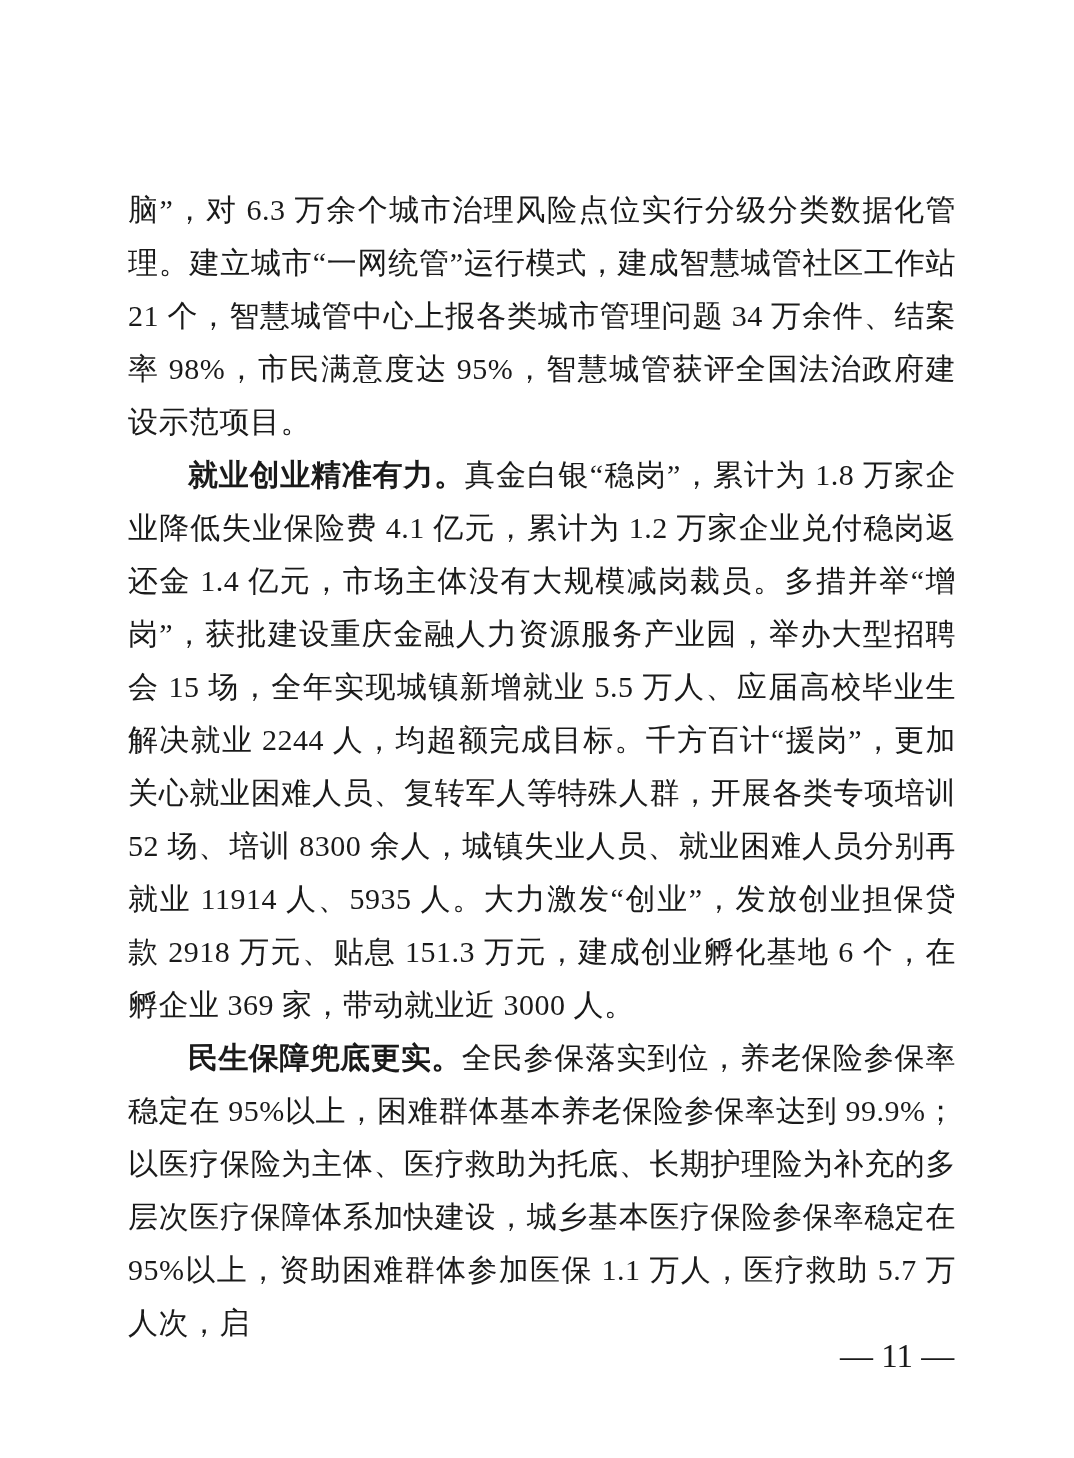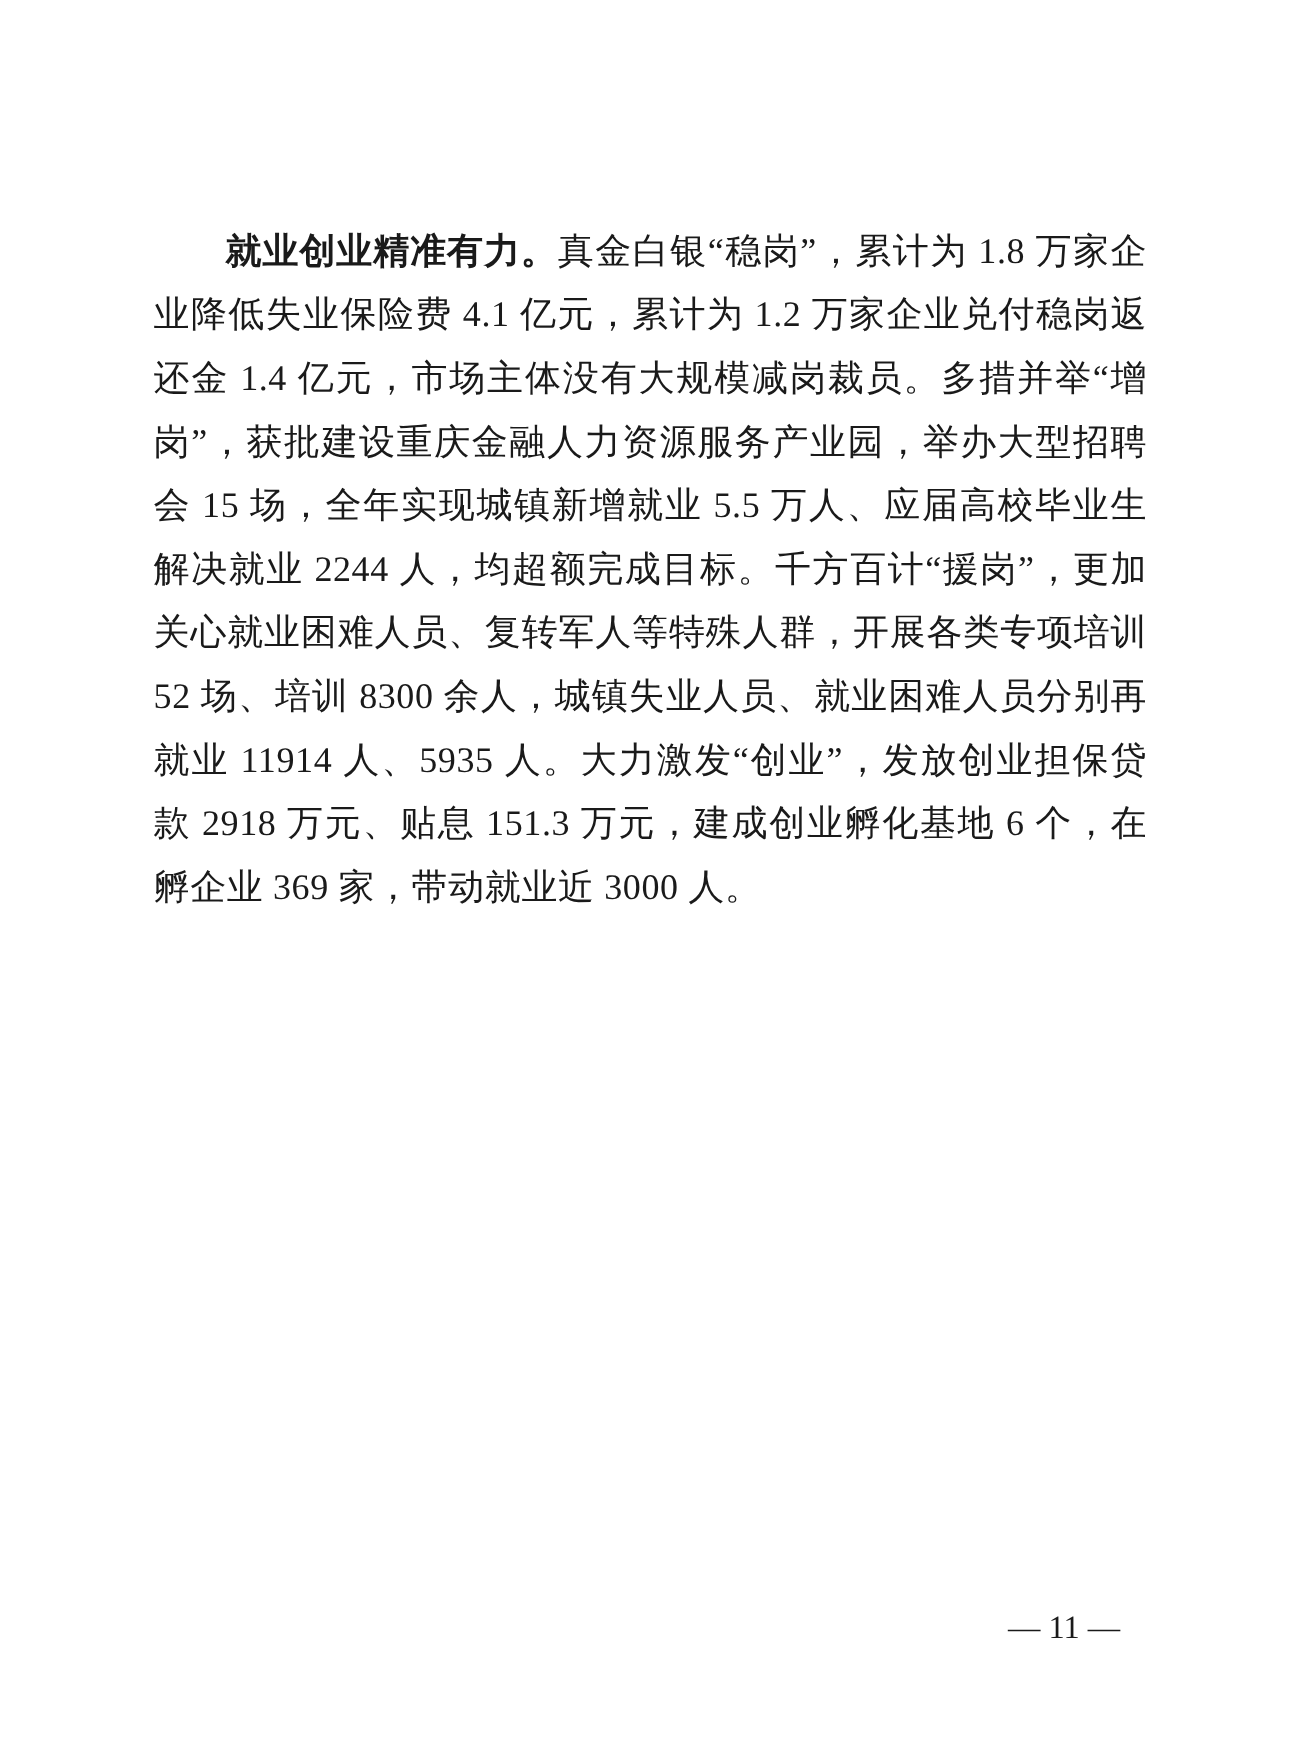--- a/index.html
+++ b/index.html
@@ -41,32 +41,34 @@
   }
   .para-lead {
     font-weight: 700;
     font-family: "Liberation Sans", "DejaVu Sans", sans-serif;
     letter-spacing: 0;
   }
   .page-footer {
     position: absolute;
     left: 840px;
     top: 1340px;
-    font-size: 27px;
+    font-size: 33px;
     line-height: 32px;
     font-family: "Liberation Serif", "DejaVu Serif", serif;
     color: #1a1a1a;
     white-space: nowrap;
   }
 </style>
 </head>
 <body>
 
 <div class="page-content">
 
+  <p class="no-indent"><span>脑”，对 6.3 万余个城市治理风险点位实行分级分类数据化管理。建立城市“一网统管”运行模式，建成智慧城管社区工作站 21 个，智慧城管中心上报各类城市管理问题 34 万余件、结案率 98%，市民满意度达 95%，智慧城管获评全国法治政府建设示范项目。</span></p>
 
 
   <p class="para-indent"><span class="para-lead">就业创业精准有力。</span><span>真金白银“稳岗”，累计为 1.8 万家企业降低失业保险费 4.1 亿元，累计为 1.2 万家企业兑付稳岗返还金 1.4 亿元，市场主体没有大规模减岗裁员。多措并举“增岗”，获批建设重庆金融人力资源服务产业园，举办大型招聘会 15 场，全年实现城镇新增就业 5.5 万人、应届高校毕业生解决就业 2244 人，均超额完成目标。千方百计“援岗”，更加关心就业困难人员、复转军人等特殊人群，开展各类专项培训 52 场、培训 8300 余人，城镇失业人员、就业困难人员分别再就业 11914 人、5935 人。大力激发“创业”，发放创业担保贷款 2918 万元、贴息 151.3 万元，建成创业孵化基地 6 个，在孵企业 369 家，带动就业近 3000 人。</span></p>
 
+  <p class="para-indent"><span class="para-lead">民生保障兜底更实。</span><span>全民参保落实到位，养老保险参保率稳定在 95%以上，困难群体基本养老保险参保率达到 99.9%；以医疗保险为主体、医疗救助为托底、长期护理险为补充的多层次医疗保障体系加快建设，城乡基本医疗保险参保率稳定在 95%以上，资助困难群体参加医保 1.1 万人，医疗救助 5.7 万人次，启</span></p>
 
 </div>
 
 <div class="page-footer">— 11 —</div>
 
 </body></html>

